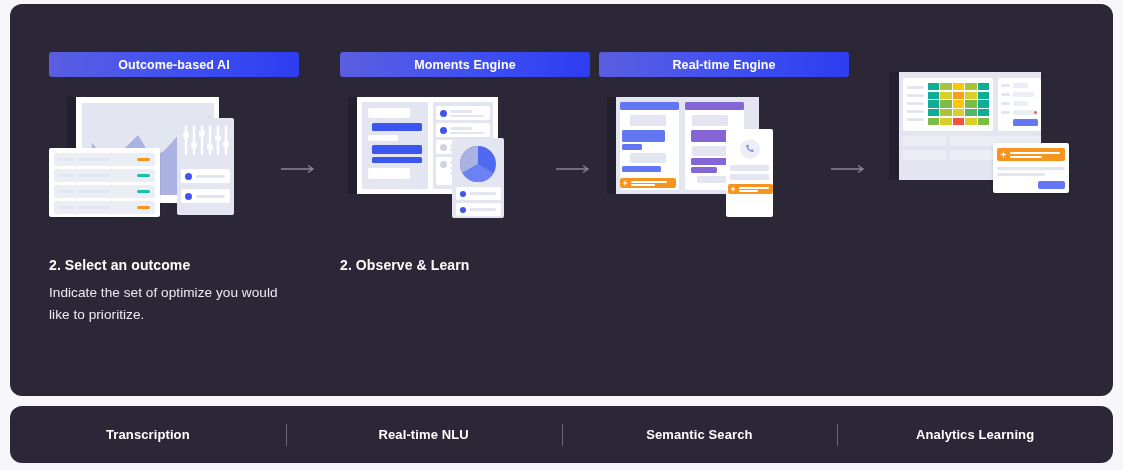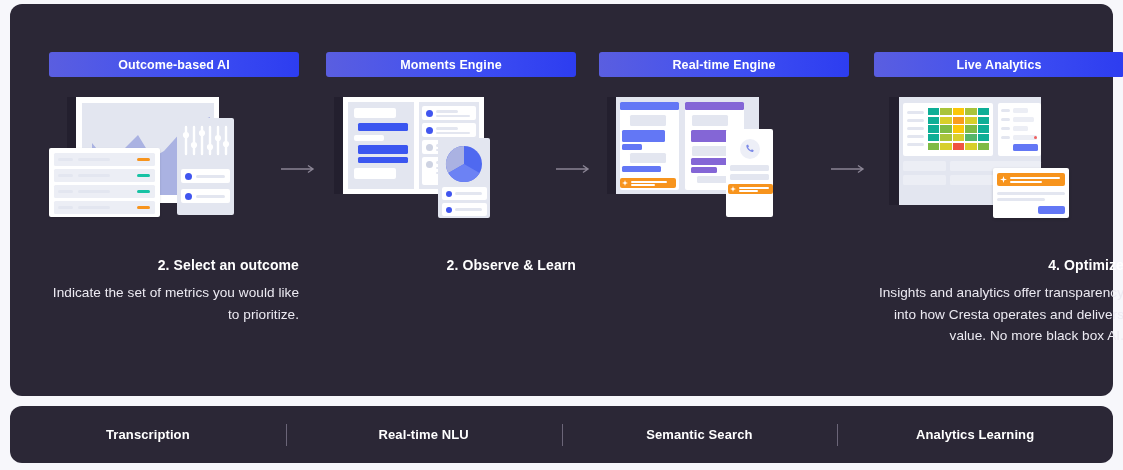--- a/index.html
+++ b/index.html
@@ -14,23 +14,23 @@
   .panel {
     position: absolute;
     background: #2b2736;
     border-radius: 12px;
   }
   .panel.main  { left: 10px; top: 4px;   width: 1103px; height: 392px; }
   .panel.strip { left: 10px; top: 406px; width: 1103px; height: 57px; }
 
   
   .cols { position: absolute; inset: 0; }
-  .col { position: absolute; top: 48px; width: 250px; text-align: right; }
+  .col { position: absolute; top: 48px; width: 250px; }
   .col-0 { left: 39px; }
-  .col-1 { left: 316px; }
+  .col-1 { left: 330px; }
   .col-2 { left: 589px; }
   .col-3 { left: 864px; }
 
   .badge {
     height: 25px;
     border-radius: 3px;
     background: linear-gradient(90deg, #5a5ee0 0%, #3f4ff2 55%, #2d3df0 100%);
     display: flex; align-items: center; justify-content: center;
     color: #ffffff;
     font-size: 12.5px; font-weight: bold;
@@ -151,21 +151,21 @@
           </svg>
           <div class="card" style="left:132px;top:72px;width:49px;height:14px;"></div>
           <div class="dot dotb" style="left:136px;top:76px;width:7px;height:7px;"></div>
           <div class="bar g" style="left:147px;top:78px;width:29px;height:3px;"></div>
           <div class="card" style="left:132px;top:92px;width:49px;height:14px;"></div>
           <div class="dot dotb" style="left:136px;top:96px;width:7px;height:7px;"></div>
           <div class="bar g" style="left:147px;top:98px;width:29px;height:3px;"></div>
         </div>
         <div class="txt">
           <div class="step-title">2. Select an outcome</div>
-          <div class="step-body">Indicate the set of metrics you would like to prioritize.</div>
+          <div class="step-body">Indicate the set of optimize you would like to prioritize.</div>
         </div>
       </div>
 
       <div class="col col-1">
         <div class="badge">Moments Engine</div>
         <div class="art">
           <div class="win" style="left:8px;top:0;width:150px;height:97px;"></div>
           <div class="winbar" style="left:8px;top:0;width:9px;height:97px;"></div>
           <div class="lightpane" style="left:22px;top:5px;width:66px;height:87px;"></div>
           <div class="card" style="left:28px;top:11px;width:42px;height:10px;"></div>
@@ -248,21 +248,20 @@
           <div class="bar orange" style="left:129px;top:87px;width:45px;height:10px;border-radius:2px;"></div>
           <svg style="position:absolute;left:131px;top:89px;" width="6" height="6" viewBox="0 0 6 6">
               <path d="M3 0 L3.7 2.3 L6 3 L3.7 3.7 L3 6 L2.3 3.7 L0 3 L2.3 2.3 Z" fill="#ffffff"></path>
             </svg>
           <div class="bar" style="left:140px;top:90px;width:30px;height:2px;background:#ffffff;"></div>
           <div class="bar" style="left:140px;top:93px;width:19px;height:2px;background:#ffffff;"></div>
         </div>
       </div>
 
       <div class="col col-3">
-        <div class="badge">Live Analytics</div>
         <div class="art">
           <div class="lightpane" style="left:15px;top:0;width:152px;height:108px;"></div>
           <div class="winbar" style="left:15px;top:0;width:10px;height:108px;"></div>
           <div class="card" style="left:29px;top:6px;width:90px;height:53px;"></div>
           <div class="bar g" style="left:33px;top:14px;width:17px;height:3px;"></div>
           <div class="bar g" style="left:33px;top:22px;width:17px;height:3px;"></div>
           <div class="bar g" style="left:33px;top:30px;width:17px;height:3px;"></div>
           <div class="bar g" style="left:33px;top:38px;width:17px;height:3px;"></div>
           <div class="bar g" style="left:33px;top:46px;width:17px;height:3px;"></div>
           <div id="heatmap" style="position:absolute;left:54px;top:11px;width:61px;height:42px;display:grid;grid-template-columns:repeat(5,1fr);grid-template-rows:repeat(5,1fr);gap:1.3px;">
@@ -312,24 +311,20 @@
           <div class="bar orange" style="left:123px;top:76px;width:68px;height:13px;border-radius:2px;"></div>
           <svg style="position:absolute;left:126px;top:79px;" width="7" height="7" viewBox="0 0 6 6">
               <path d="M3 0 L3.7 2.3 L6 3 L3.7 3.7 L3 6 L2.3 3.7 L0 3 L2.3 2.3 Z" fill="#ffffff"></path>
             </svg>
           <div class="bar" style="left:136px;top:80px;width:50px;height:2px;background:#ffffff;"></div>
           <div class="bar" style="left:136px;top:84px;width:32px;height:2px;background:#ffffff;"></div>
           <div class="bar g" style="left:123px;top:95px;width:68px;height:3px;"></div>
           <div class="bar g" style="left:123px;top:101px;width:48px;height:3px;"></div>
           <div class="bar blue2" style="left:164px;top:109px;width:27px;height:8px;border-radius:2px;"></div>
         </div>
-        <div class="txt">
-          <div class="step-title">4. Optimize</div>
-          <div class="step-body">Insights and analytics offer transparency into how Cresta operates and delivers value. No more black box AI.</div>
-        </div>
       </div>
 
       <div class="arrow a0">
         <svg width="36" height="10" viewBox="0 0 36 10">
             <path d="M0 5 L31 5 M27 1.5 L32 5 L27 8.5" stroke="#8a8494" stroke-width="1.4" fill="none"></path>
           </svg>
       </div>
       <div class="arrow a1">
         <svg width="36" height="10" viewBox="0 0 36 10">
             <path d="M0 5 L31 5 M27 1.5 L32 5 L27 8.5" stroke="#8a8494" stroke-width="1.4" fill="none"></path>

